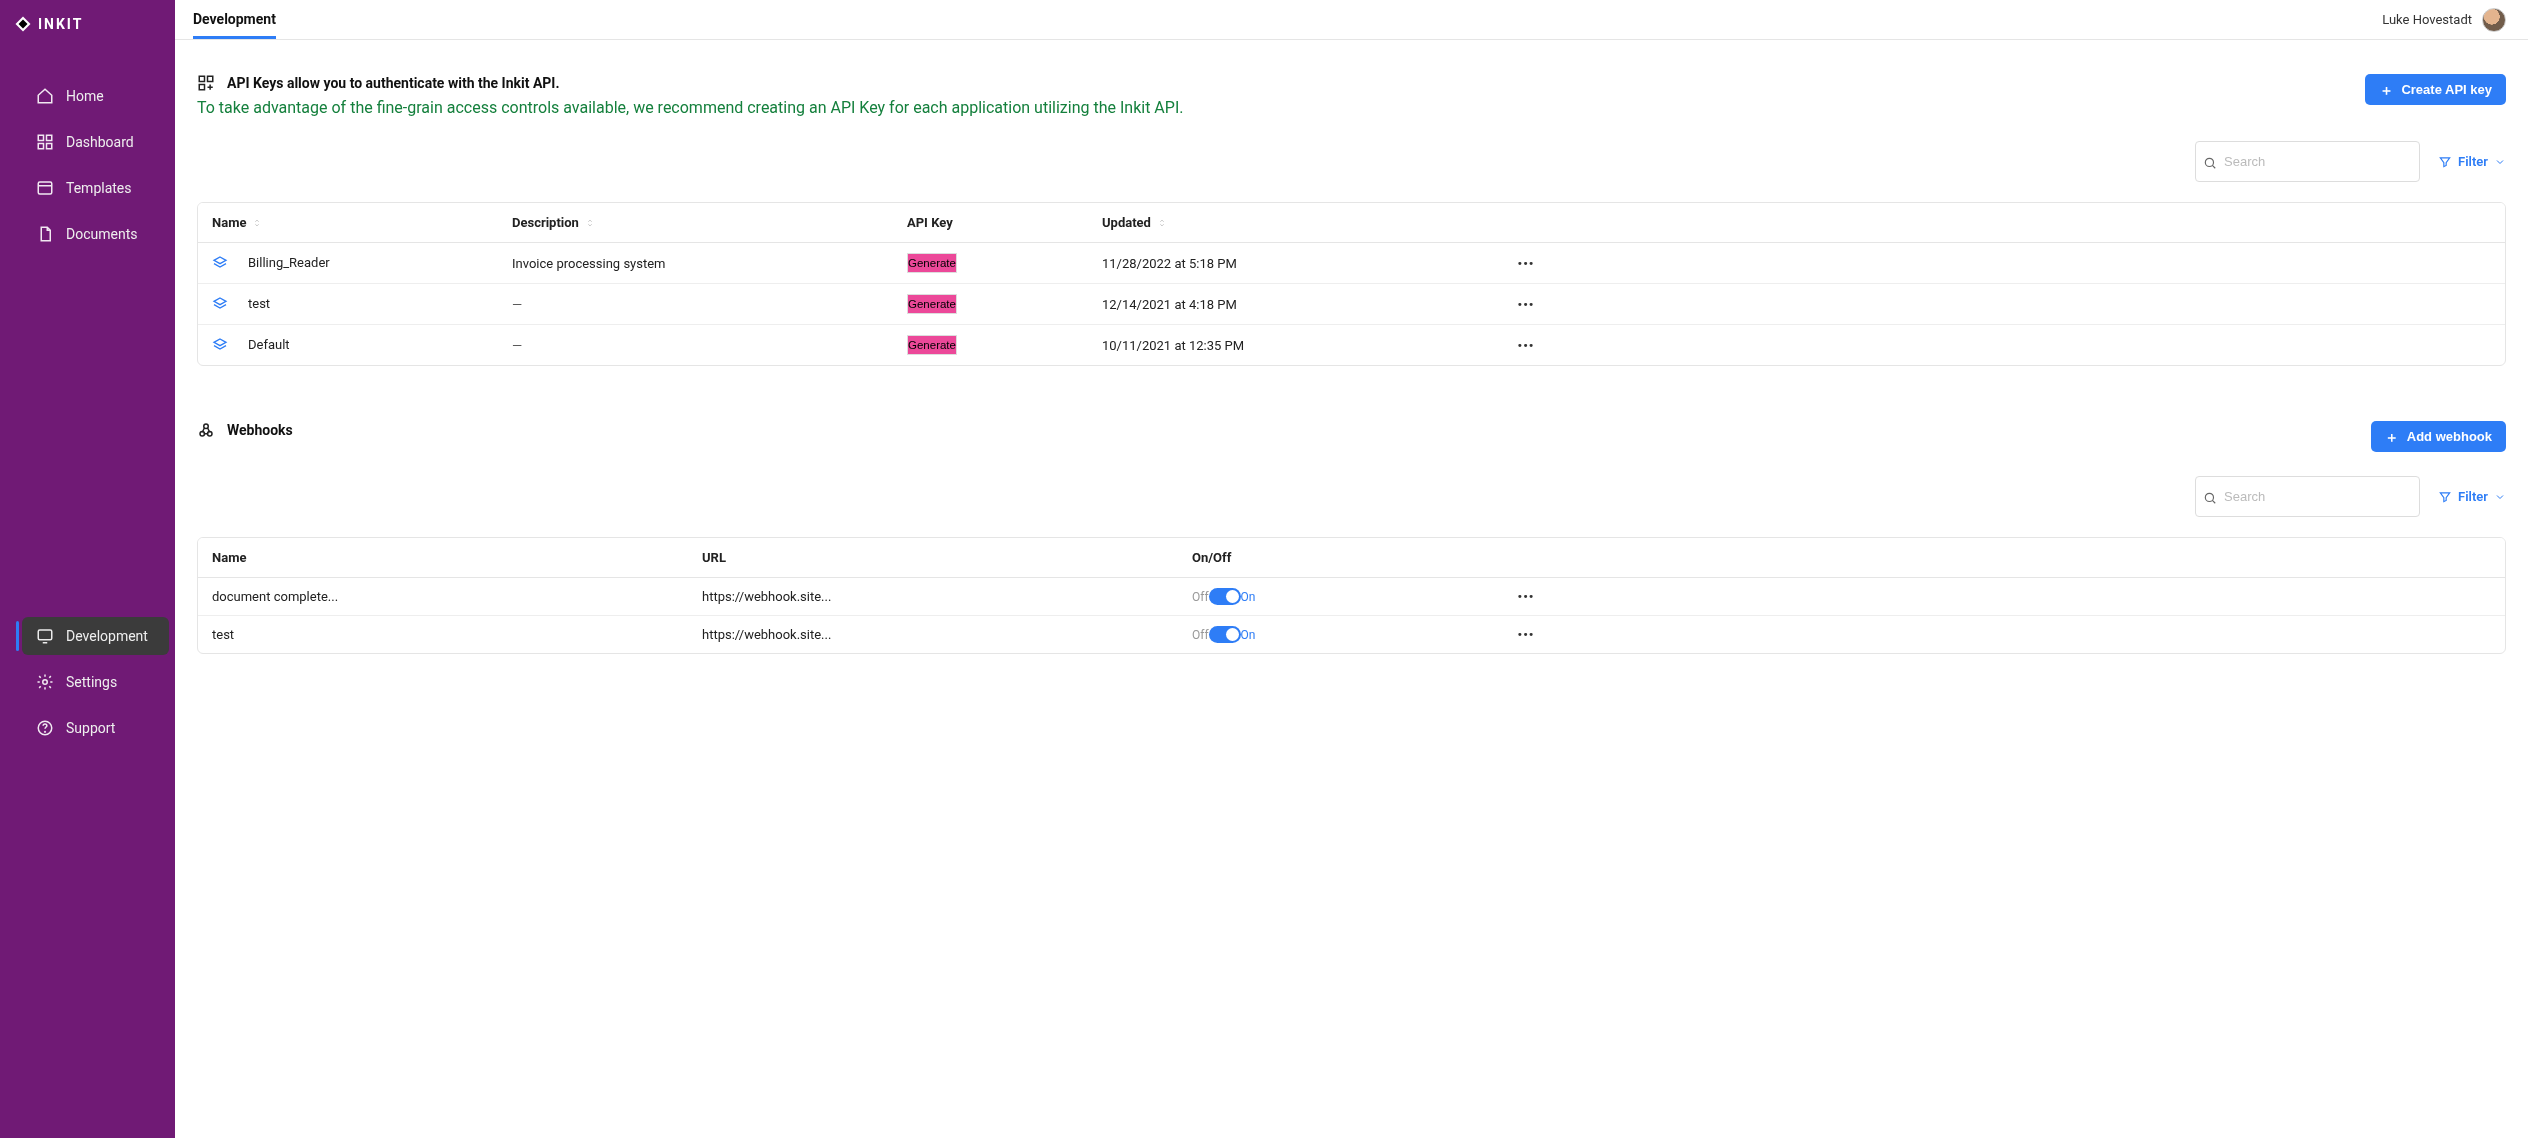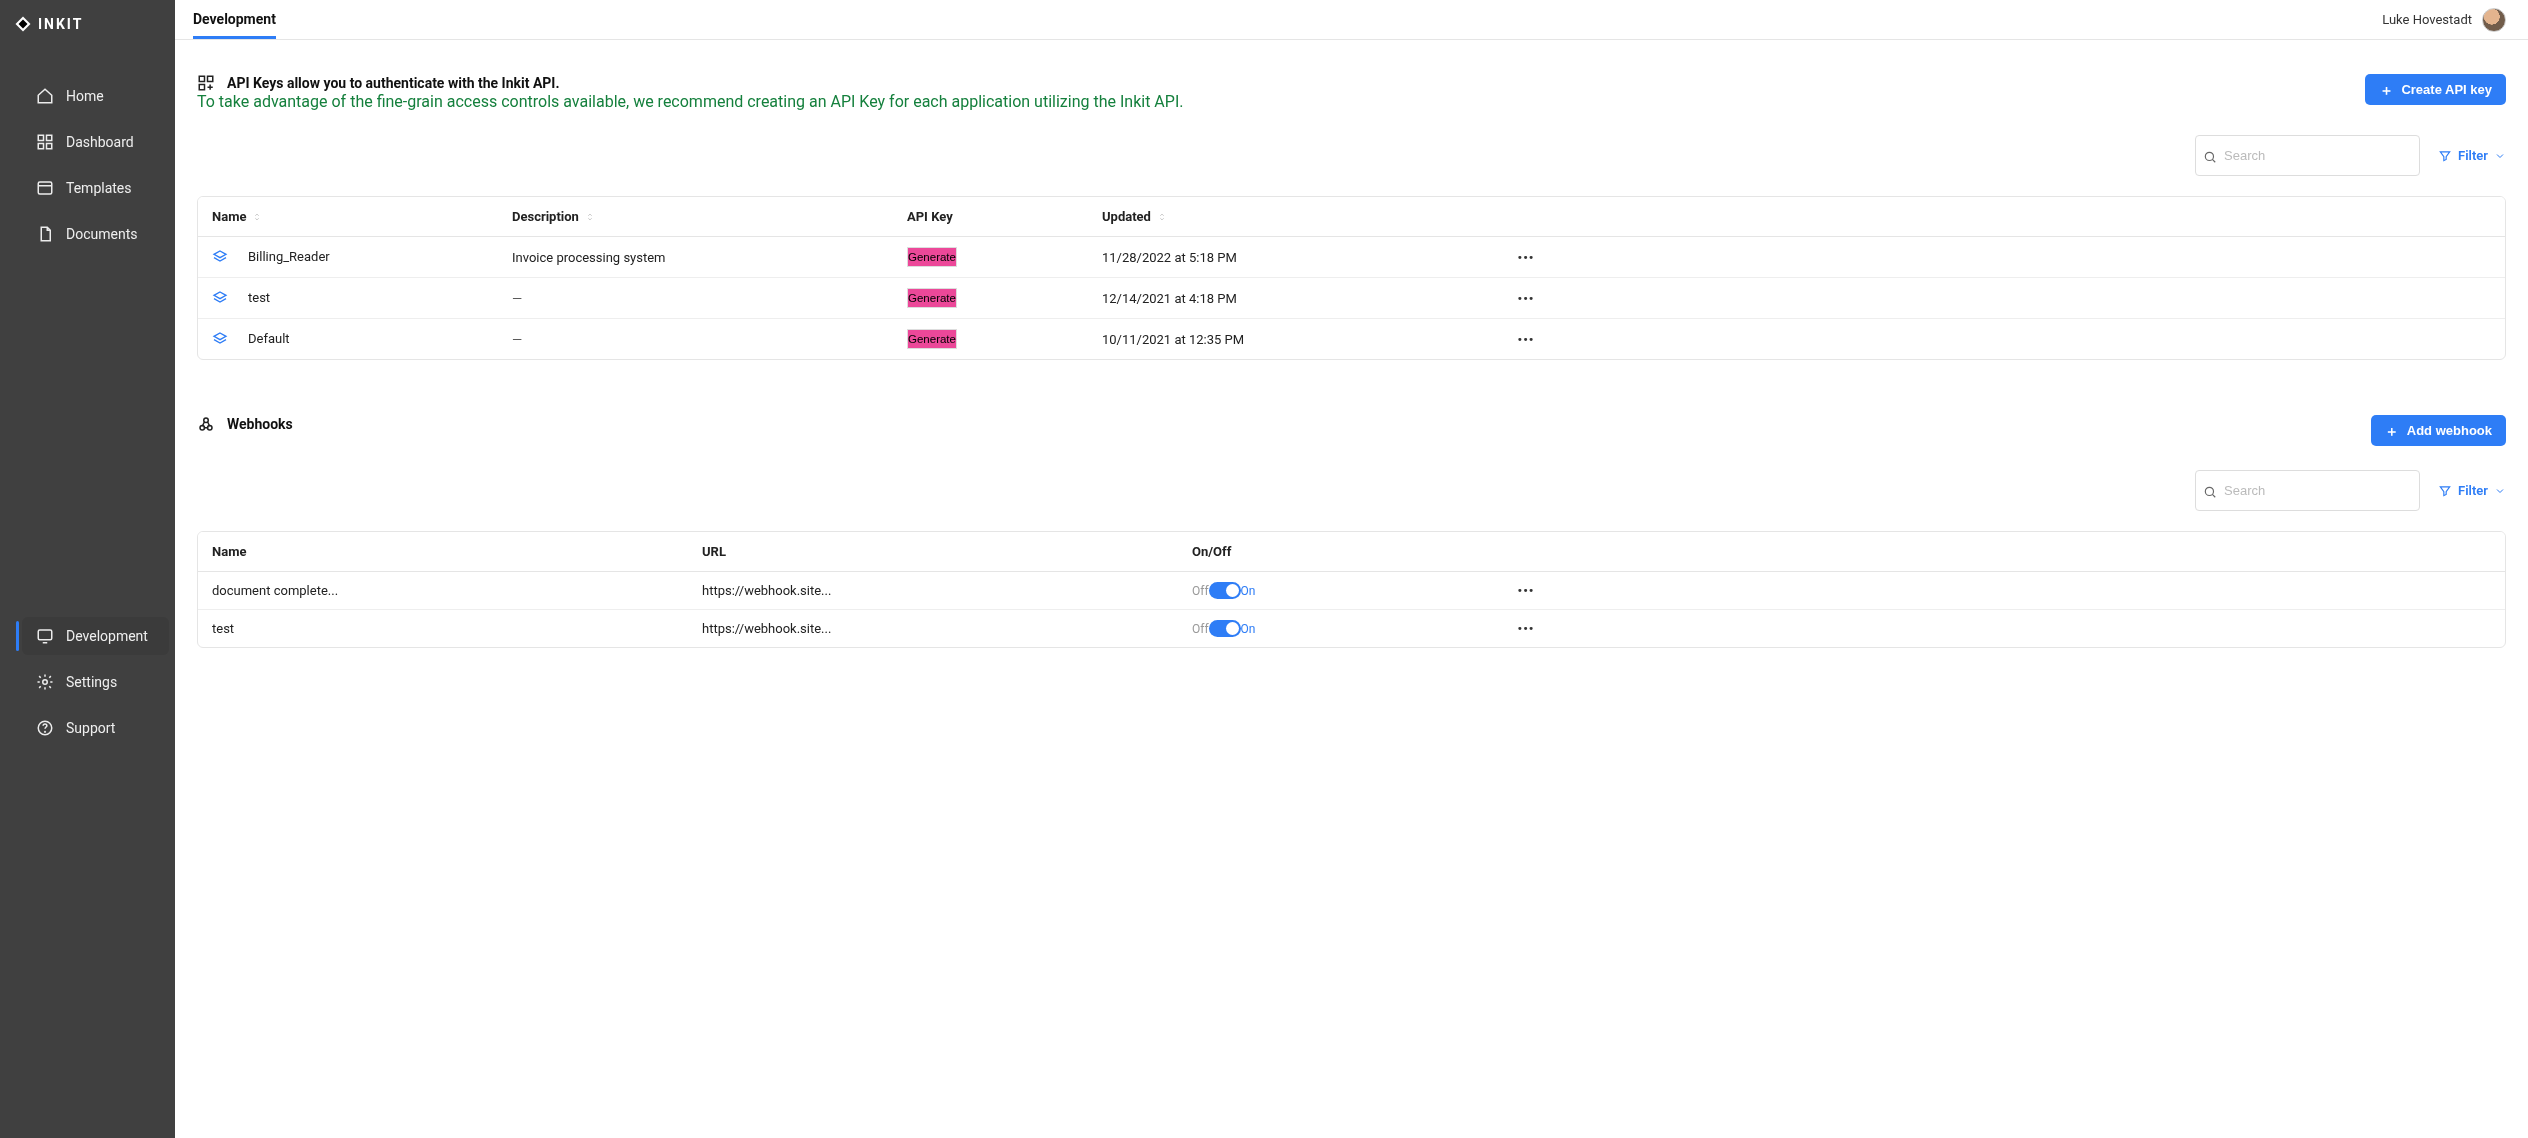--- a/index.html
+++ b/index.html
@@ -1,39 +1,39 @@
 <!DOCTYPE html>
 <html><head>
 <meta charset="utf-8">
 <style>
   * { box-sizing: border-box; margin: 0; padding: 0; }
   html, body { width: 100%; height: 100%; font-family: -apple-system, BlinkMacSystemFont, "Segoe UI", Roboto, Helvetica, Arial, sans-serif; background:#fff; color:#222; }
   body { display:flex; min-height:100%; }
   
-  .sidebar { width: 175px; background:#404040; color:#fff; display:flex; flex-direction:column; }
+  .sidebar { width: 175px; background:#701a75; color:#fff; display:flex; flex-direction:column; }
   .logo { display:flex; align-items:center; gap:6px; padding:15px 14px 14px 14px; font-weight:700; letter-spacing:2px; font-size:14px; }
   .logo-mark { display:inline-flex; }
   .nav { display:flex; flex-direction:column; gap:0; margin-top:26px; flex:1;margin-left:16px; }
   .nav-item { display:flex; align-items:center; gap:12px; padding:10px 14px; font-size:14px; color:#eee; cursor:pointer; border-radius:6px; margin:4px 6px; height:38px; }
   .nav-item .icon { width:18px; height:18px; display:inline-flex; align-items:center; justify-content:center; opacity:0.9; }
   .nav-bottom { margin-bottom:12px; }
   .nav-item.active { background:#3b3b3b; position:relative; }
   .nav-item.active::before { content:""; position:absolute; left:-6px; top:4px; bottom:4px; width:3px; background:#2e7df6; border-radius:2px; }
   
   .main { flex:1; display:flex; flex-direction:column; min-width:0; }
   .topbar { display:flex; align-items:center; justify-content:space-between; border-bottom:1px solid #e5e5e5; padding:0 22px 0 18px; height:40px; }
   .tabs { display:flex; }
   .tab { font-size:14px; font-weight:700; color:#111; padding:10px 0 9px 0; margin-right:20px; border-bottom:3px solid transparent; cursor:pointer; }
   .tab.active { border-bottom-color:#2e7df6; }
   .user { display:flex; align-items:center; gap:10px; font-size:13px; color:#333; }
   .avatar { width:24px; height:24px; border-radius:50%; background:radial-gradient(circle at 40% 35%, #e3b48e 0 40%, #715c4a 41% 100%); border:1px solid #ccc; }
   .content { padding:34px 22px 40px 22px; }
   
   .section-head { display:flex; align-items:flex-start; justify-content:space-between; gap:20px; }
-  .section-head-left { display:flex; flex-direction:column; }
+  .section-head-left { display:flex; flex-direction:column; gap:6px; }
   .section-title-row { display:flex; align-items:center; gap:12px; }
   .section-title-row .sicon { width:18px; height:18px; display:inline-flex; align-items:center; justify-content:center; }
   .section-title { font-size:14px; font-weight:700; color:#111; }
   .section-sub { font-size:16px; color:#15803d;text-align:right; }
   .btn-primary { background:#2e7df6; color:#fff; border:none; border-radius:5px; padding:8px 14px; font-size:13px; font-weight:600; display:inline-flex; align-items:center; gap:8px; cursor:pointer; }
   .btn-primary .plus { font-size:14px; line-height:1; }
   
   .toolbar { display:flex; justify-content:flex-end; align-items:center; gap:18px; margin-top:24px; }
   .search { position:relative; width:225px; }
   .search input { width:100%; height:41px; border:1px solid #ddd; border-radius:4px; padding:4px 8px 4px 28px; font-size:13px; color:#333; background:#fff; }

